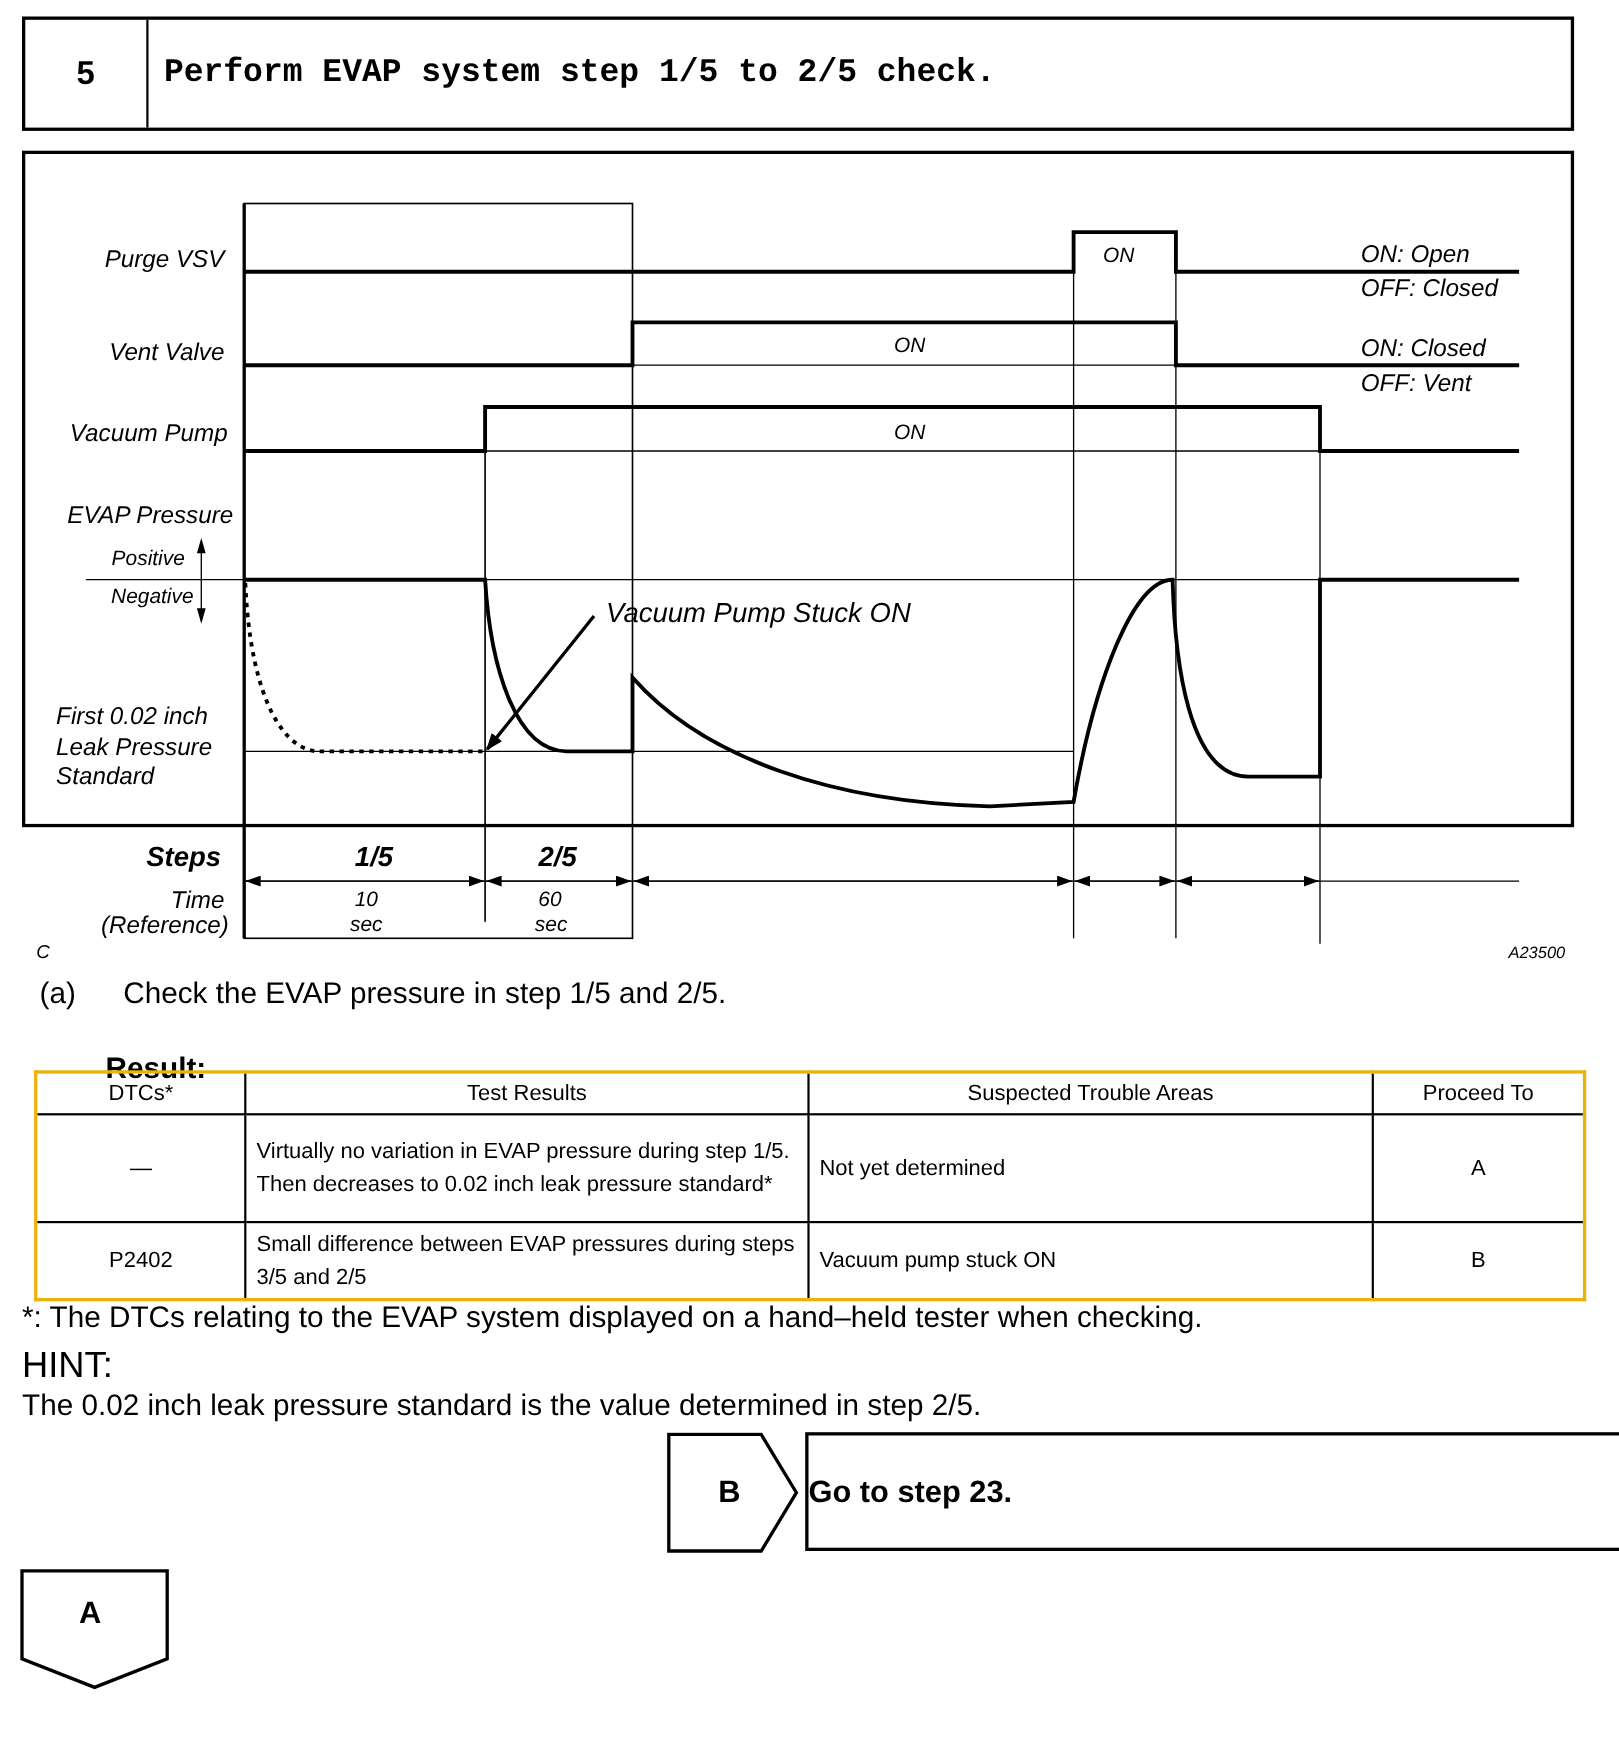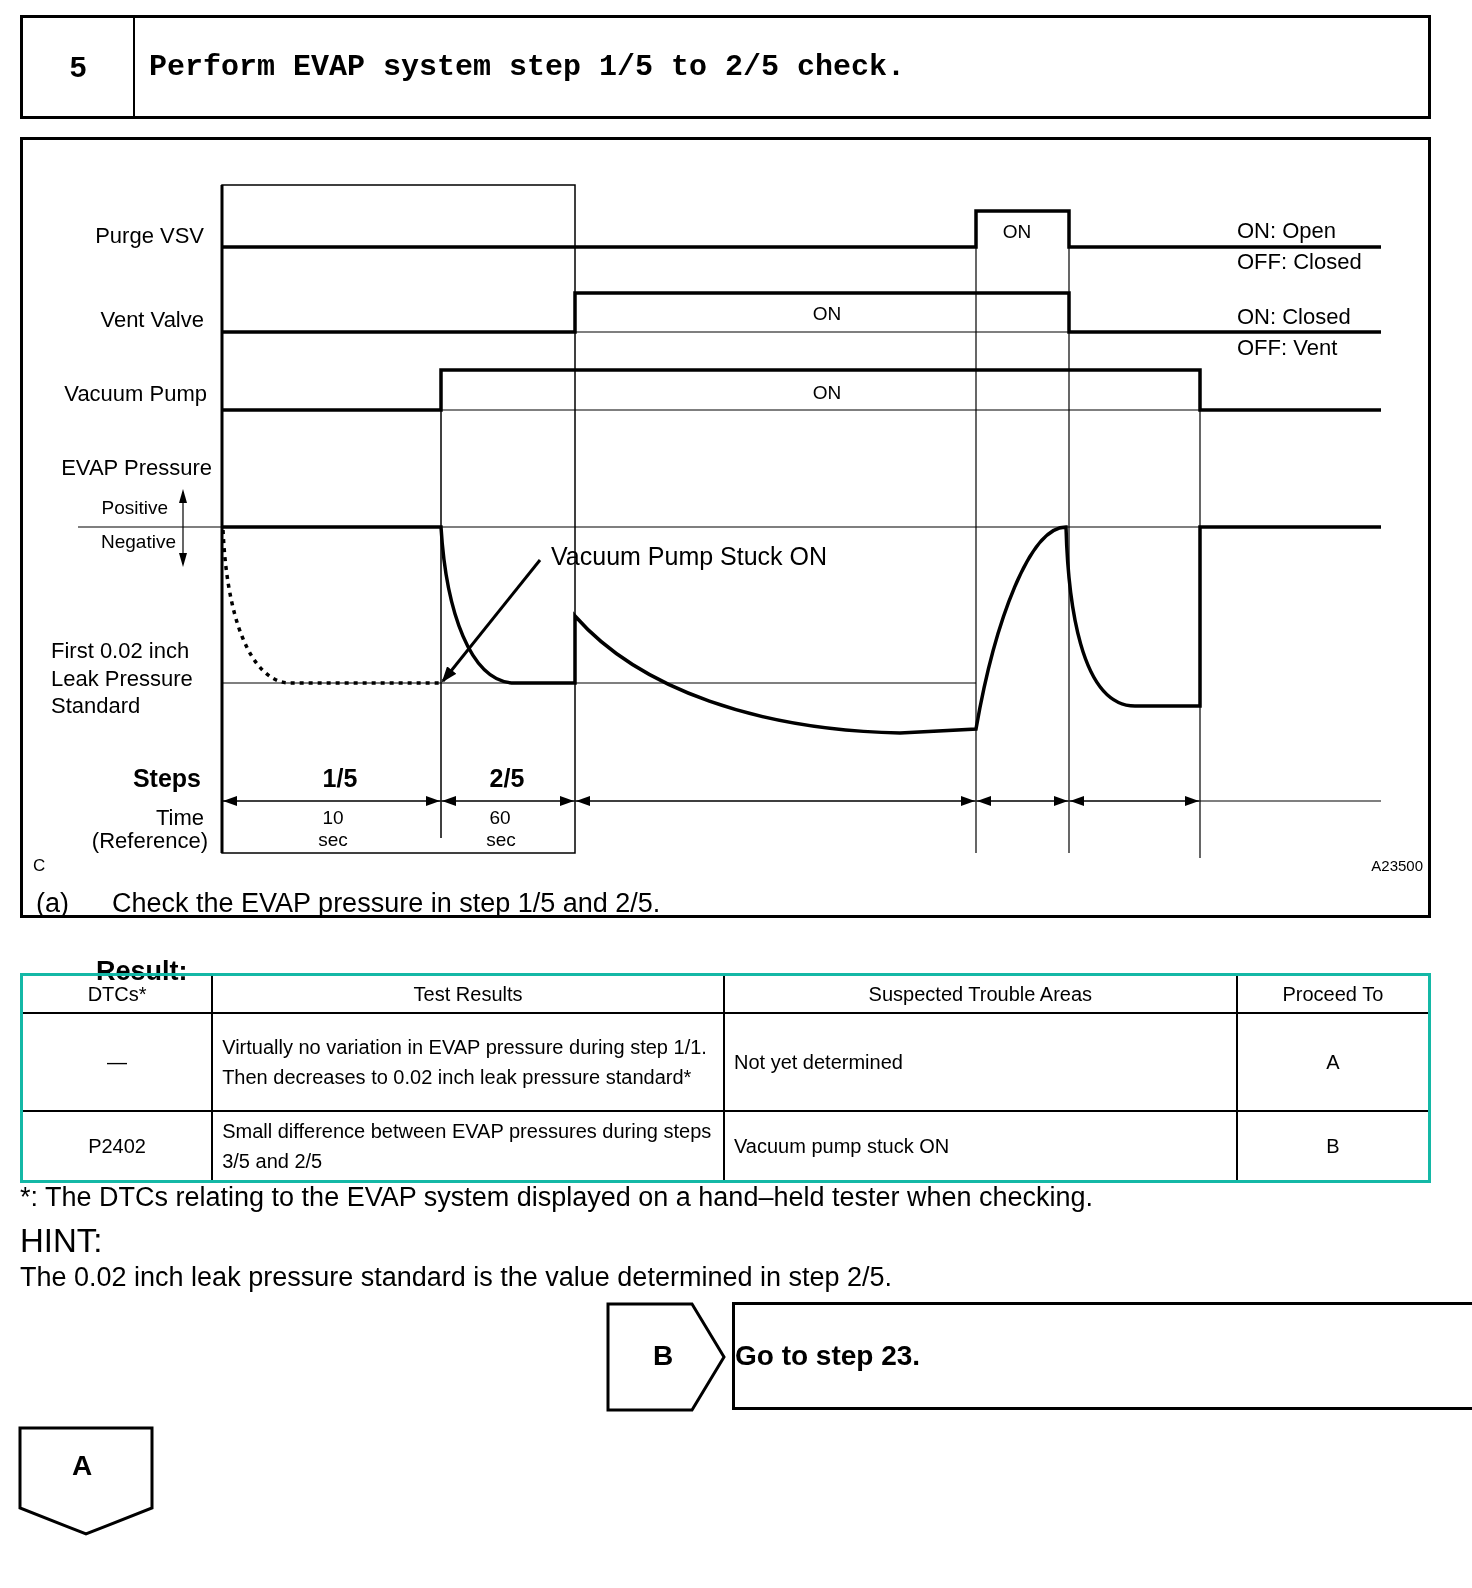--- a/index.html
+++ b/index.html
@@ -17,38 +17,38 @@
     width: 110px; border-right: 2px solid #000; display: flex;
     align-items: center; justify-content: center;
     font-weight: bold; font-size: 30px;
   }
   .step-title {
     flex: 1; display: flex; align-items: center; padding-left: 14px;
     font-weight: bold; font-size: 30px; font-family: Liberation Mono, monospace;
   }
   
   .diagram {
-    left: 20px; top: 137px; width: 1411px; height: 781px;
-    border: 3px solid #000; box-sizing: border-box;
+    left: 20px; top: 137px; width: 1411px; height: 615px;
+    border: 3px solid #000; box-sizing: border-box; font-style: italic;
   }
   .diagram svg { position: absolute; left: -3px; top: -3px; }
   .svg-text { font-family: "Liberation Sans", "DejaVu Sans", sans-serif; fill: #000; }
   
   .line-a { left: 20px; top: 888px; font-size: 27px; margin-left: 16px; }
   .line-a .lbl { display: inline-block; width: 76px; }
   .result-lbl { left: 96px; top: 928px; font-size: 27px; font-weight: bold; margin-top: 28px; }
   
   table.results {
     position: absolute; left: 20px; top: 973px; width: 1411px;
     border-collapse: collapse; font-size: 20px;
   }
   table.results th, table.results td {
     border: 2px solid #000; padding: 4px 9px; vertical-align: middle;
   }
-  table.results { border: 3px solid #14b8a6; }
+  table.results { border: 3px solid #eab308; margin-left: 11px; }
   table.results th { font-weight: normal; text-align: center; height: 28px; }
   table.results td { line-height: 30px; }
   td.center { text-align: center; }
   .footnote { left: 20px; top: 1182px; font-size: 27px; }
   .hint { left: 20px; top: 1222px; font-size: 33px; }
   .hint-text { left: 20px; top: 1262px; font-size: 27px; }
   
   .nav-b-shape { left: 606px; top: 1302px; }
   .nav-b-label { left: 648px; top: 1340px; font-size: 28px; font-weight: bold; width: 30px; text-align: center; }
   .nav-b-box {
@@ -172,21 +172,21 @@
     <tr>
       <th>DTCs*</th>
       <th>Test Results</th>
       <th>Suspected Trouble Areas</th>
       <th>Proceed To</th>
     </tr>
   </thead>
   <tbody>
     <tr style="height:98px">
       <td class="center">—</td>
-      <td>Virtually no variation in EVAP pressure during step 1/1. Then decreases to 0.02 inch leak pressure standard*</td>
+      <td>Virtually no variation in EVAP pressure during step 1/5. Then decreases to 0.02 inch leak pressure standard*</td>
       <td>Not yet determined</td>
       <td class="center">A</td>
     </tr>
     <tr style="height:66px">
       <td class="center">P2402</td>
       <td>Small difference between EVAP pressures during steps 3/5 and 2/5</td>
       <td>Vacuum pump stuck ON</td>
       <td class="center">B</td>
     </tr>
   </tbody>

